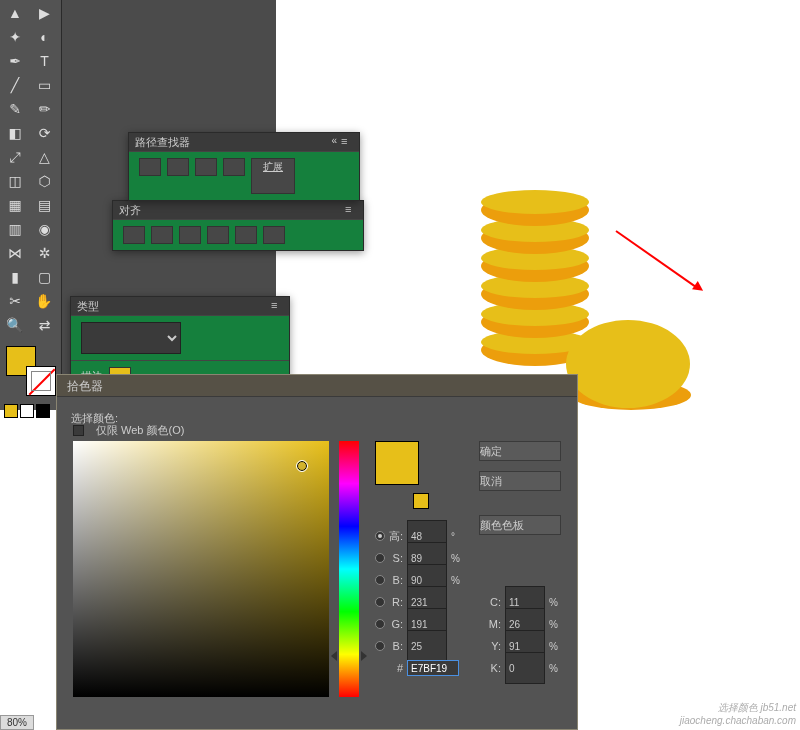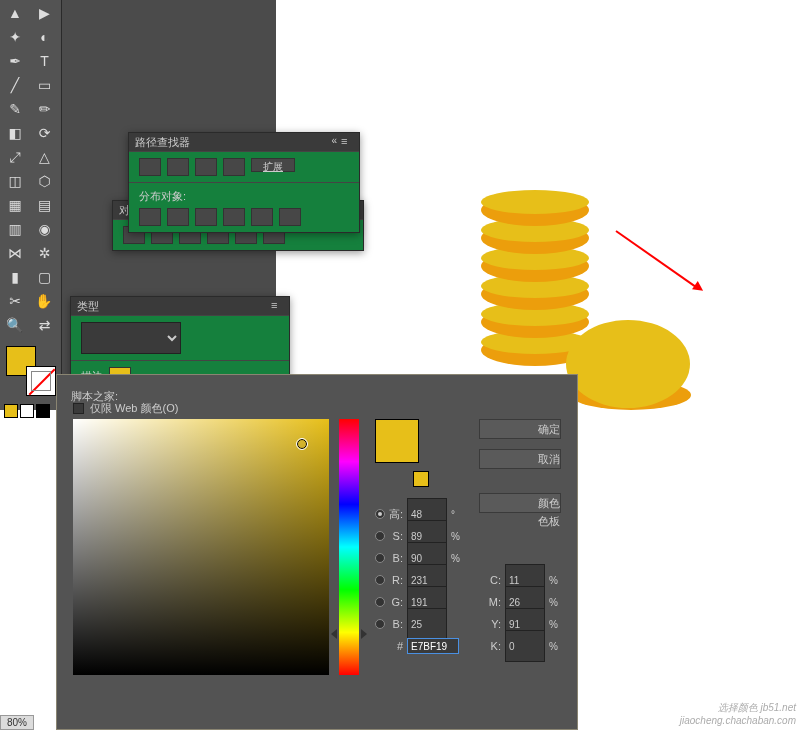--- a/index.html
+++ b/index.html
@@ -20,21 +20,21 @@
 
 
 .panel { position: absolute; background: #15803d; border: 1px solid #2a2a2a; box-shadow: 0 2px 8px rgba(0,0,0,.4); }
 .panel-header { background: #3a3a3a; height: 18px; display: flex; align-items: center; padding: 0 6px; font-size: 11px; }
 .panel-menu { position: absolute; right: 4px; top: 2px; width: 14px; height: 14px; cursor: pointer; }
 .panel-close { position: absolute; right: 22px; top: 2px; font-size: 10px; cursor: pointer; }
 .panel-section { padding: 6px 10px; border-top: 1px solid #444; }
 .panel-label { font-size: 11px; margin-bottom: 4px; }
 .icon-row { display: flex; gap: 6px; }
 .p-btn { width: 22px; height: 18px; background: #474747; border: 1px solid #333; cursor: pointer; }
-.p-btn-wide { width: 44px; height: 14px; background: #474747; border: 1px solid #333; text-align: center; font-size: 10px; line-height: 16px; cursor: pointer; text-decoration: underline; }
+.p-btn-wide { width: 44px; height: 36px; background: #474747; border: 1px solid #333; text-align: center; font-size: 10px; line-height: 16px; cursor: pointer; text-decoration: underline; }
 
 .pathfinder1 { left: 128px; top: 132px; width: 232px; z-index: 10; }
 .pathfinder2 { left: 112px; top: 200px; width: 252px; z-index: 8; }
 .appearance { left: 70px; top: 296px; width: 220px; z-index: 6; }
 
 
 .picker { position: absolute; left: 56px; top: 374px; width: 522px; height: 356px; background: #535353; border: 1px solid #8a8572; z-index: 50; }
 .picker-title { background: #565146; height: 22px; line-height: 22px; padding-left: 10px; font-size: 12px; border-bottom: 1px solid #3a3a3a; }
 .picker-body { padding: 14px; position: relative; }
 .select-label { font-size: 11px; margin-bottom: 8px; }
@@ -43,33 +43,33 @@
 .sat-val .black-grad { position: absolute; inset: 0; background: linear-gradient(to top, #000, transparent); }
 .sv-cursor { position: absolute; left: 224px; top: 20px; width: 10px; height: 10px; border: 1px solid #000; border-radius: 50%; outline: 1px solid #fff; }
 .hue-strip { position: absolute; left: 282px; top: 44px; width: 20px; height: 256px; background: linear-gradient(to bottom, #f00, #f0f, #00f, #0ff, #0f0, #ff0, #f00); cursor: pointer; }
 .hue-slider { position: absolute; left: 278px; top: 254px; width: 28px; height: 6px; }
 .hue-slider::before, .hue-slider::after { content: ""; position: absolute; width: 0; height: 0; border-top: 5px solid transparent; border-bottom: 5px solid transparent; }
 .hue-slider::before { left: -4px; border-right: 6px solid #333; }
 .hue-slider::after { right: -4px; border-left: 6px solid #333; }
 .preview-new { position: absolute; left: 318px; top: 44px; width: 44px; height: 44px; background: #e7bf19; border: 1px solid #000; }
 .preview-small { position: absolute; left: 356px; top: 96px; width: 16px; height: 16px; background: #e7bf19; border: 1px solid #000; }
 .picker-actions { position: absolute; right: 16px; top: 44px; width: 82px; }
-.picker-btn { height: 20px; background: #5a5a5a; border: 1px solid #3a3a3a; margin-bottom: 10px; text-align: right; line-height: 18px; font-size: 11px; cursor: pointer; padding-left: 48px; }
+.picker-btn { height: 20px; background: #5a5a5a; border: 1px solid #3a3a3a; margin-bottom: 10px; text-align: left; line-height: 18px; font-size: 11px; cursor: pointer; }
 .picker-btn.wide { width: 82px; }
 
 .fields { position: absolute; left: 318px; top: 128px; }
 .field-row { display: flex; align-items: center; gap: 4px; height: 22px; }
 .field-row .radio { width: 10px; height: 10px; border: 1px solid #888; border-radius: 50%; background: #333; cursor: pointer; }
 .field-row .radio.checked::after { content: ""; display: block; width: 4px; height: 4px; background: #ccc; border-radius: 50%; margin: 2px; }
 .field-row label { width: 14px; text-align: right; }
 .num-input { width: 40px; height: 32px; background: #3a3a3a; border: 1px solid #222; color: #ccc; padding: 0 3px; font-size: 10px; }
 .hex-input { width: 52px; height: 16px; background: #3a3a3a; border: 1px solid #4a90e2; color: #fff; padding: 0 3px; font-size: 10px; }
 .suffix { font-size: 10px; width: 12px; }
 .cmyk-fields { position: absolute; left: 430px; top: 194px; }
-.web-only { position: absolute; left: 16px; bottom: 10px; font-size: 11px; display: flex; align-items: center; gap: 6px; }
+.web-only { position: absolute; left: 16px; bottom: 10px; font-size: 11px; display: flex; align-items: center; gap: 12px; }
 .checkbox { width: 11px; height: 11px; background: #3a3a3a; border: 1px solid #222; cursor: pointer; }
 
 
 .canvas { position: absolute; left: 276px; top: 0; right: 0; bottom: 10px; background: #fff; }
 .coin-stack { position: absolute; left: 205px; top: 190px; }
 .cyl { position: absolute; left: 0; width: 108px; height: 32px; background: #ec9e0c; border-radius: 50%/50%; }
 .cyl-top { position: absolute; left: 0; width: 108px; height: 24px; background: #e7bf19; border-radius: 50%/50%; }
 .big-coin { position: absolute; left: 290px; top: 320px; width: 124px; height: 88px; background: #e7bf19; border-radius: 50%; }
 .big-coin-shadow { position: absolute; left: 295px; top: 380px; width: 120px; height: 30px; background: #ec9e0c; border-radius: 50%; }
 .arrow { position: absolute; left: 340px; top: 230px; }
@@ -155,31 +155,20 @@
   </div>
   <div class="panel-section">
     <div class="icon-row">
       <div class="p-btn"></div>
       <div class="p-btn"></div>
       <div class="p-btn"></div>
       <div class="p-btn"></div>
       <div class="p-btn-wide">扩展</div>
     </div>
   </div>
-  <div class="panel-section">
-    <div class="panel-label">分布对象:</div>
-    <div class="icon-row">
-      <div class="p-btn"></div>
-      <div class="p-btn"></div>
-      <div class="p-btn"></div>
-      <div class="p-btn"></div>
-      <div class="p-btn"></div>
-      <div class="p-btn"></div>
-    </div>
-  </div>
 </div>
 
 <div class="panel pathfinder2">
   <div class="panel-header">
     <span>对齐</span>
     <span class="panel-menu">≡</span>
   </div>
   <div class="panel-section">
     <div class="icon-row">
       <div class="p-btn"></div>
@@ -200,22 +189,23 @@
   <div class="panel-section" style="display:flex;gap:6px;align-items:center">
     <select class="num-input" style="width:100px"></select>
   </div>
   <div class="panel-section" style="display:flex;gap:6px;align-items:center">
     <span>描边</span>
     <div class="p-btn" style="background:#e7bf19"></div>
   </div>
 </div>
 
 <div class="picker">
+  <div class="picker-title">拾色器</div>
   <div class="picker-body">
-    <div class="select-label">脚本之家:</div>
+    <div class="select-label">选择颜色:</div>
 
     <div class="sat-val">
       <div class="white-grad"></div>
         <div class="black-grad"></div>
       <div class="sv-cursor"></div>
     </div>
 
     <div class="hue-strip"></div>
     <div class="hue-slider"></div>
 

